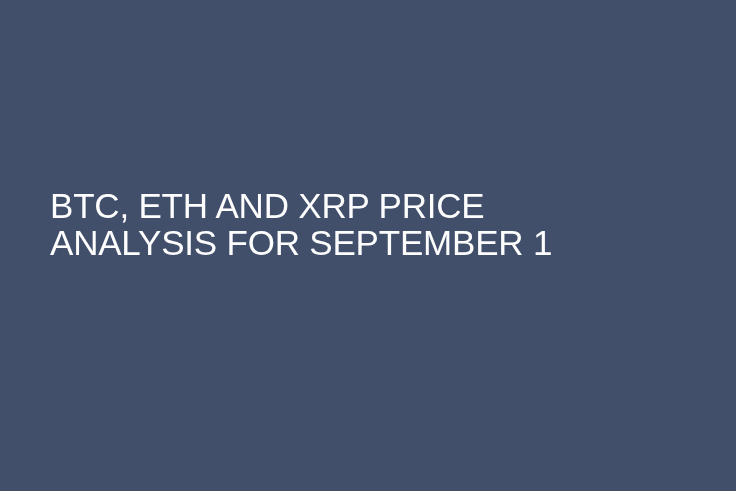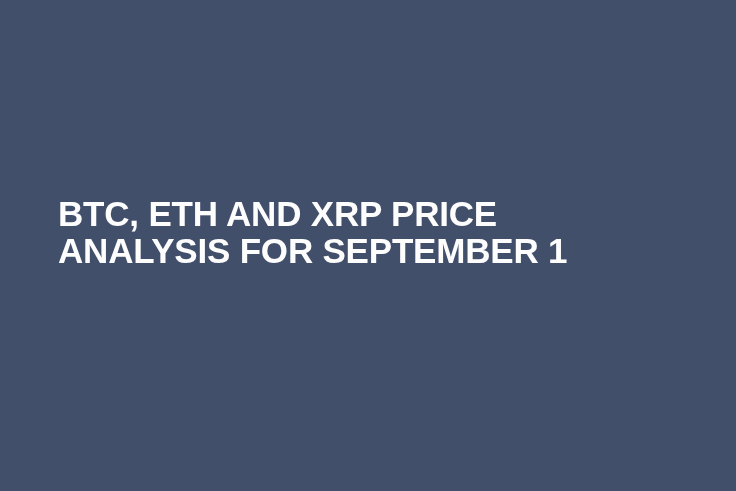--- a/index.html
+++ b/index.html
@@ -26,26 +26,26 @@
   }
 
   .hero-content {
     position: absolute;
     left: 46px;
     top: 183px;
     right: 40px;
   }
 
   .hero-title {
-    margin: 12px;
+    margin: 4px;
     padding: 0;
     color: #FDFDFD;
     font-family: "Liberation Sans", sans-serif;
     font-size: 35px;
-    font-weight: bold;
+    font-weight: normal;
     line-height: 37px;
     letter-spacing: -0.2px;
     text-transform: uppercase;
     white-space: pre-line;
     -webkit-font-smoothing: antialiased;
   }
 </style>
 </head>
 <body>
 

